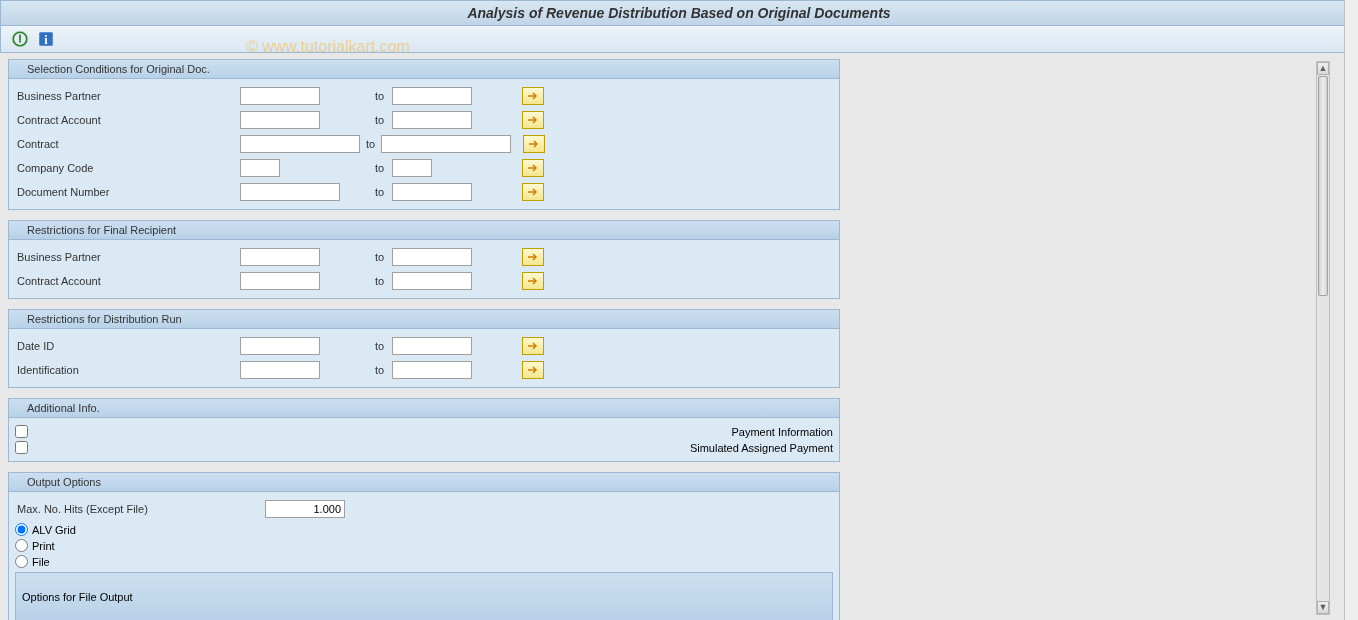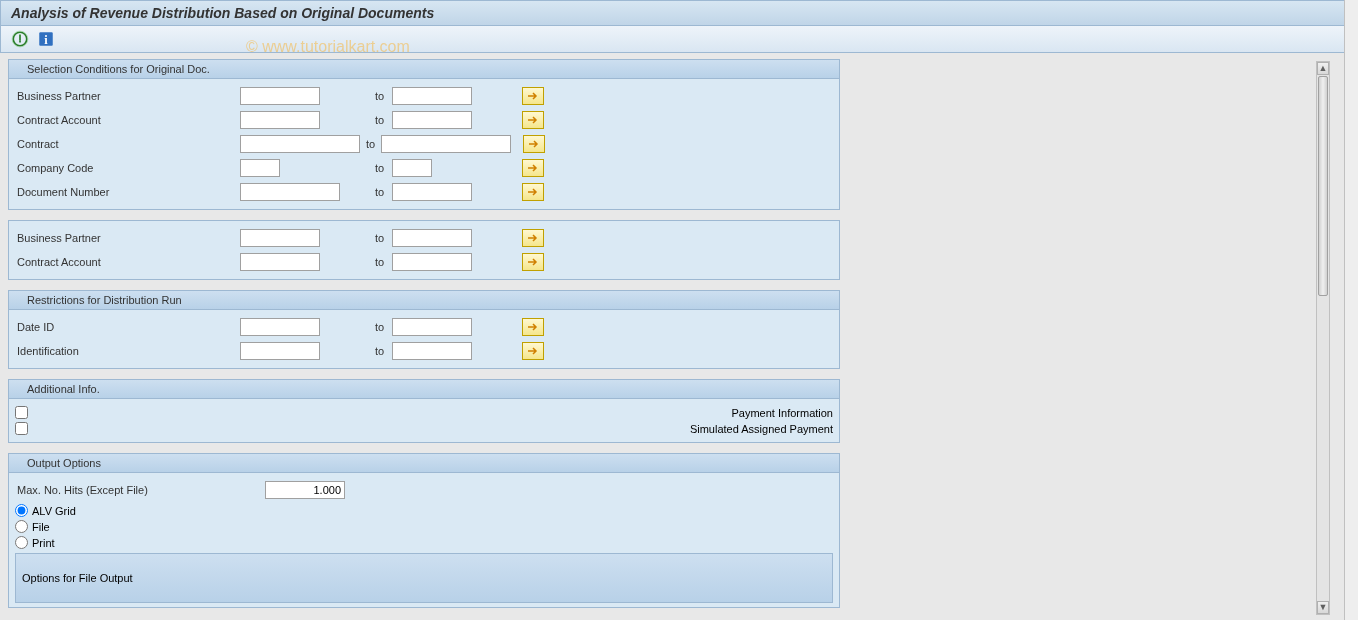--- a/index.html
+++ b/index.html
@@ -8,25 +8,26 @@
       font-size: 11px;
       background: #e8e8e8;
       width: 1358px;
       height: 620px;
       overflow: hidden;
       position: relative;
     }
     .title-bar {
       background: linear-gradient(to bottom, #d7e6f2, #c0d5e8);
       border: 1px solid #9db8d2;
-      padding: 4px 10px;
+      padding: 4px 20px;
       font-weight: bold;
       font-style: italic;
       font-size: 14px;
       color: #333;
+      text-align: center;
     }
     .toolbar {
       background: linear-gradient(to bottom, #eef4fa, #d9e6f2);
       border-left: 1px solid #9db8d2;
       border-right: 1px solid #9db8d2;
       border-bottom: 1px solid #9db8d2;
       padding: 4px 10px;
       display: flex;
       gap: 8px;
     }
@@ -272,20 +273,21 @@
           <div class="multi-btn">
               <svg viewBox="0 0 12 10">
                 <path d="M1 5 L9 5 M6 2 L9 5 L6 8" stroke="#d08000" stroke-width="1.5" fill="none"></path>
               </svg>
             </div>
         </div>
       </div>
     </div>
 
     <div class="group-box">
+      <div class="group-header">Restrictions for Final Recipient</div>
       <div class="group-body">
         <div class="form-row">
           <span class="form-label">Business Partner</span>
           <input type="text" class="input-short" style="">
           <span class="to-label">to</span>
           <input type="text" class="input-short" style="">
           <div class="multi-btn">
               <svg viewBox="0 0 12 10">
                 <path d="M1 5 L9 5 M6 2 L9 5 L6 8" stroke="#d08000" stroke-width="1.5" fill="none"></path>
               </svg>
@@ -353,25 +355,25 @@
         <div class="form-row">
           <span class="form-label" style="flex:0 0 250px">Max. No. Hits (Except File)</span>
           <input type="text" class="input-num" value="1.000" style="">
         </div>
         <div class="radio-row">
           <input type="radio" name="output" checked="" style="">
           <span>ALV Grid</span>
         </div>
         <div class="radio-row">
           <input type="radio" name="output" style="">
-          <span>File</span>
+          <span>Print</span>
         </div>
         <div class="radio-row">
           <input type="radio" name="output" style="">
-          <span>Print</span>
+          <span>File</span>
         </div>
         <div class="sub-header">Options for File Output</div>
       </div>
     </div>
 
   </div>
 
   <div class="right-panel">
     <div class="scrollbar-track-right" style="right:28px; top:8px; bottom:8px">
       <div class="scroll-arrow up">▲</div>

